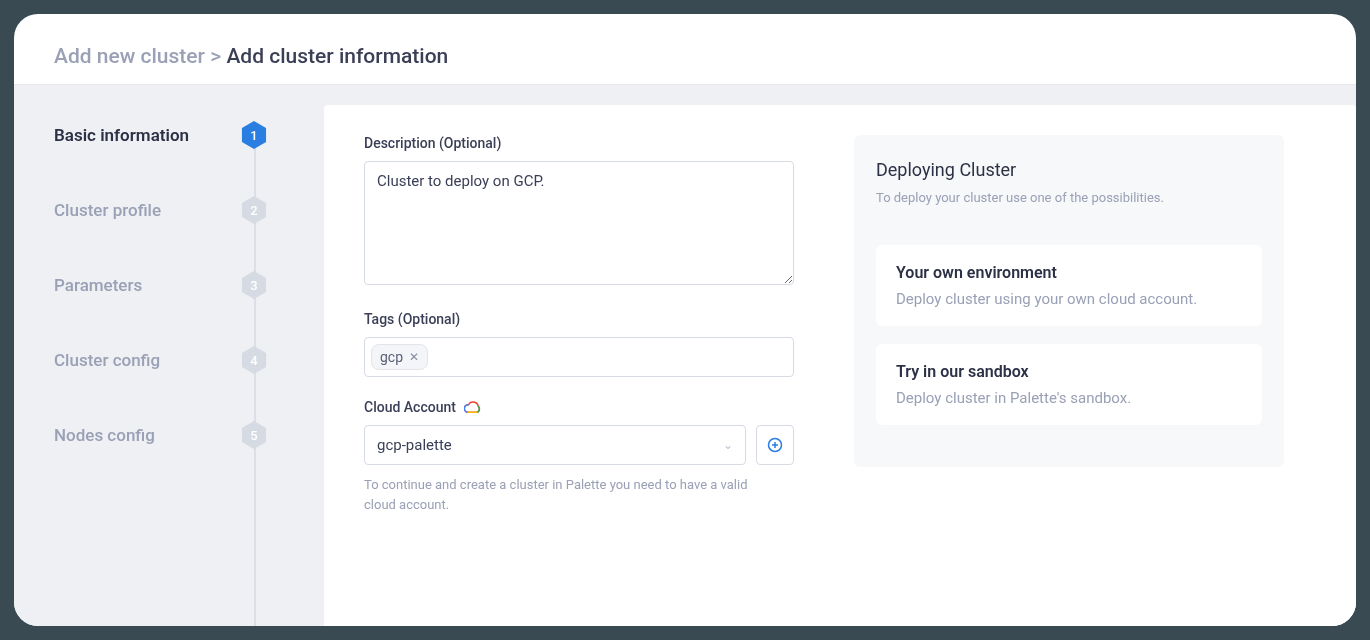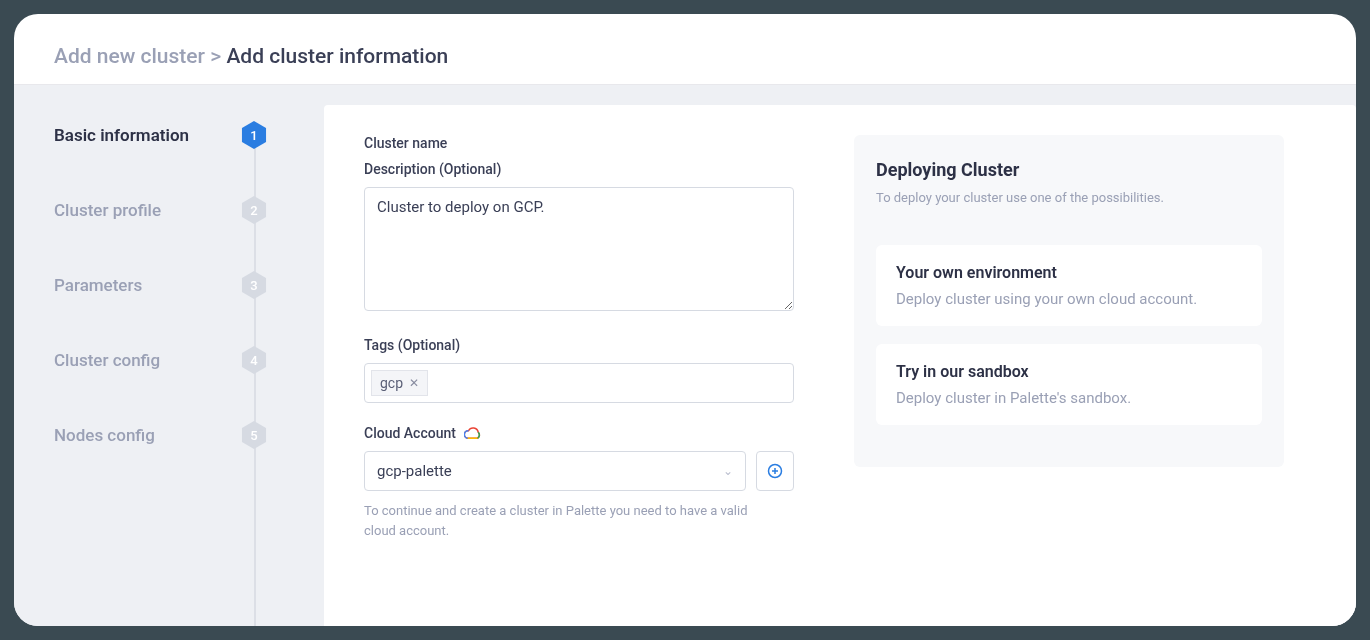--- a/index.html
+++ b/index.html
@@ -130,21 +130,21 @@
     border: 1px solid #d6dae2;
     border-radius: 4px;
     padding: 6px;
     margin-bottom: 22px;
   }
   .tag {
     display: inline-flex;
     align-items: center;
     background: #f4f5f8;
     border: 1px solid #e2e4ea;
-    border-radius: 0;
+    border-radius: 8px;
     padding: 4px 8px;
     font-size: 14px;
     color: #5a5f76;
     gap: 6px;
   }
   .tag-close {
     font-size: 12px;
     color: #888ca0;
     cursor: pointer;
   }
@@ -188,21 +188,21 @@
     max-width: 400px;
   }
   .side-panel {
     background: #f7f8fa;
     border-radius: 6px;
     padding: 24px 22px;
   }
   .side-title {
     font-size: 18px;
     color: #2d3146;
-    font-weight: 700;
+    font-weight: 400;
     margin-bottom: 10px;
   }
   .side-sub {
     font-size: 13px;
     color: #9aa0b5;
     margin-bottom: 40px;
   }
   .option-card {
     background: #fff;
     border-radius: 6px;
@@ -259,21 +259,20 @@
       </div>
       <div class="step">
         <span class="step-label">Nodes config</span>
         <span class="hexagon">5</span>
       </div>
     </div>
 
     <div class="content">
       <div class="form-col">
 
-        <div class="field-label">Cluster name</div>
 
         <div class="field-label">Description (Optional)</div>
         <textarea class="text-input" style="">Cluster to deploy on GCP.</textarea>
 
         <div class="field-label">Tags (Optional)</div>
         <div class="tags-box">
           <span class="tag">
             <span>gcp</span>
             <span class="tag-close">✕</span>
           </span>

